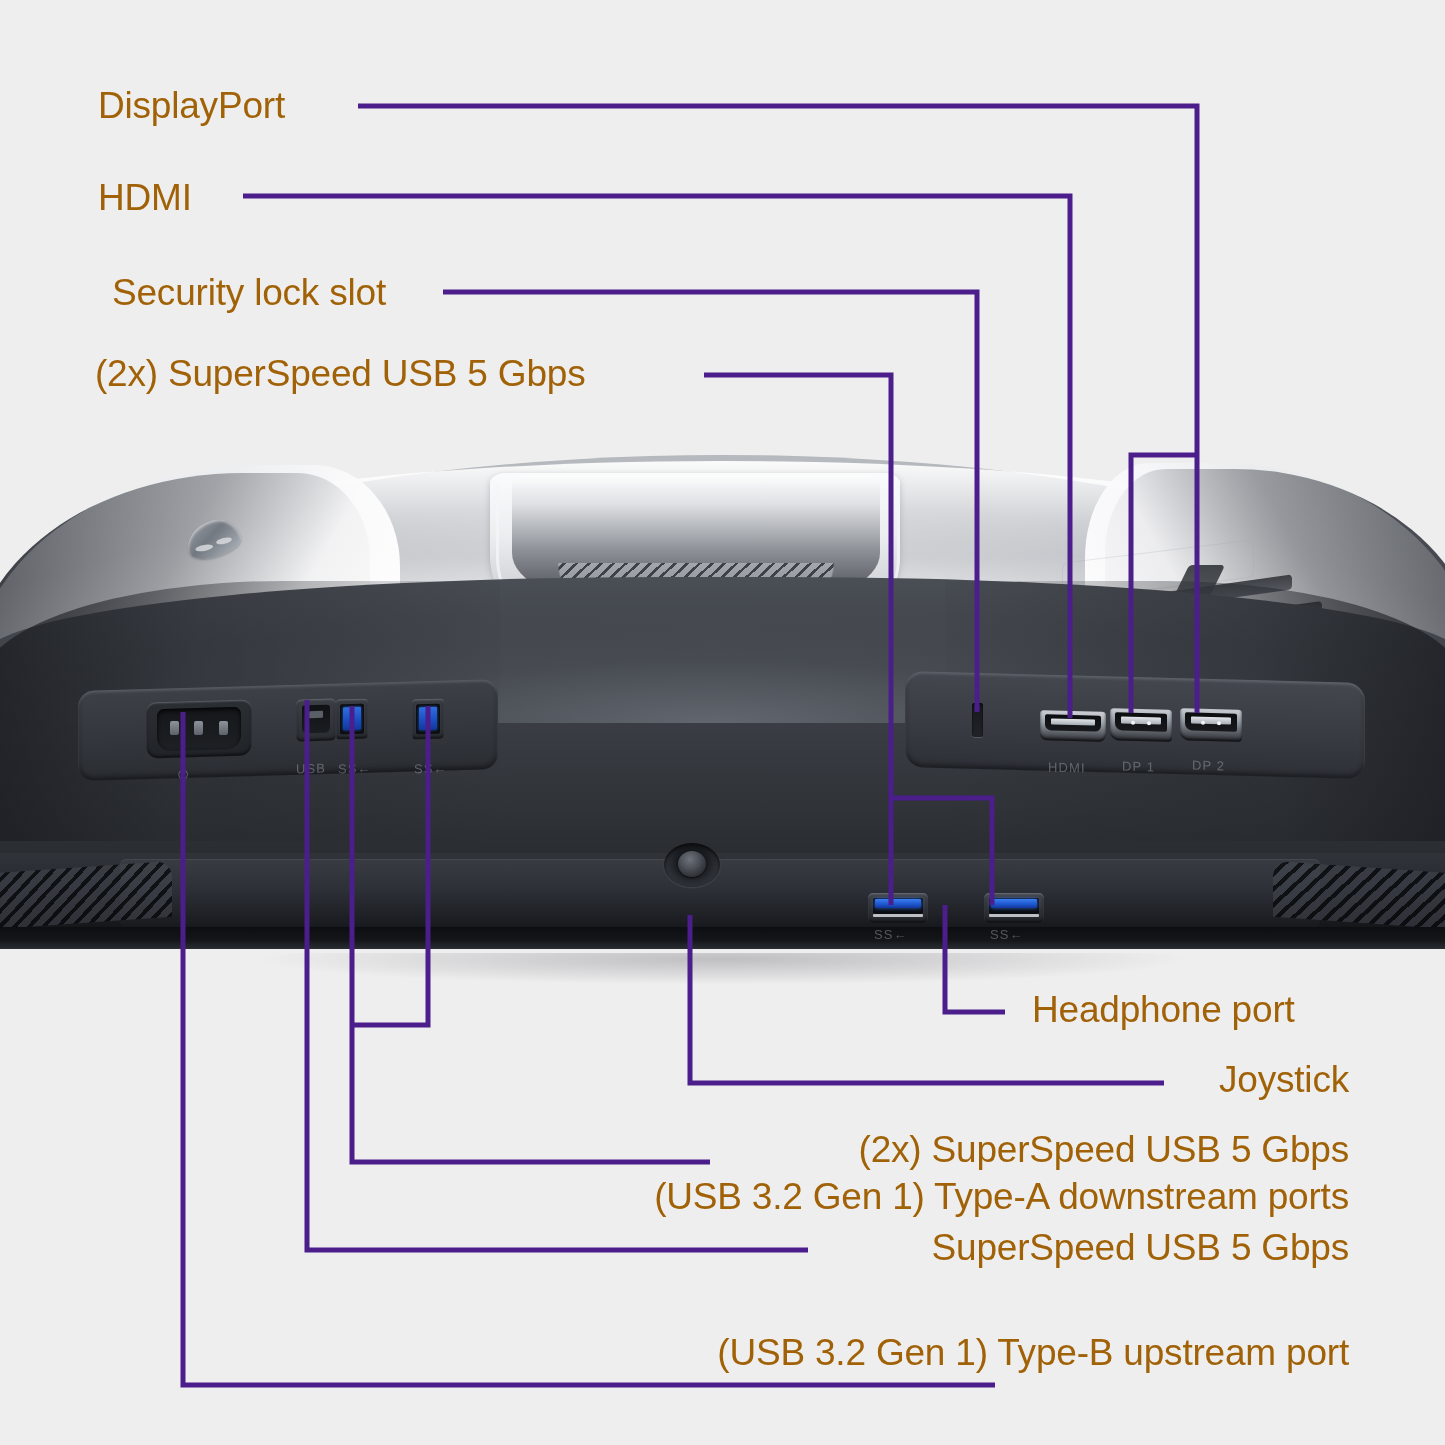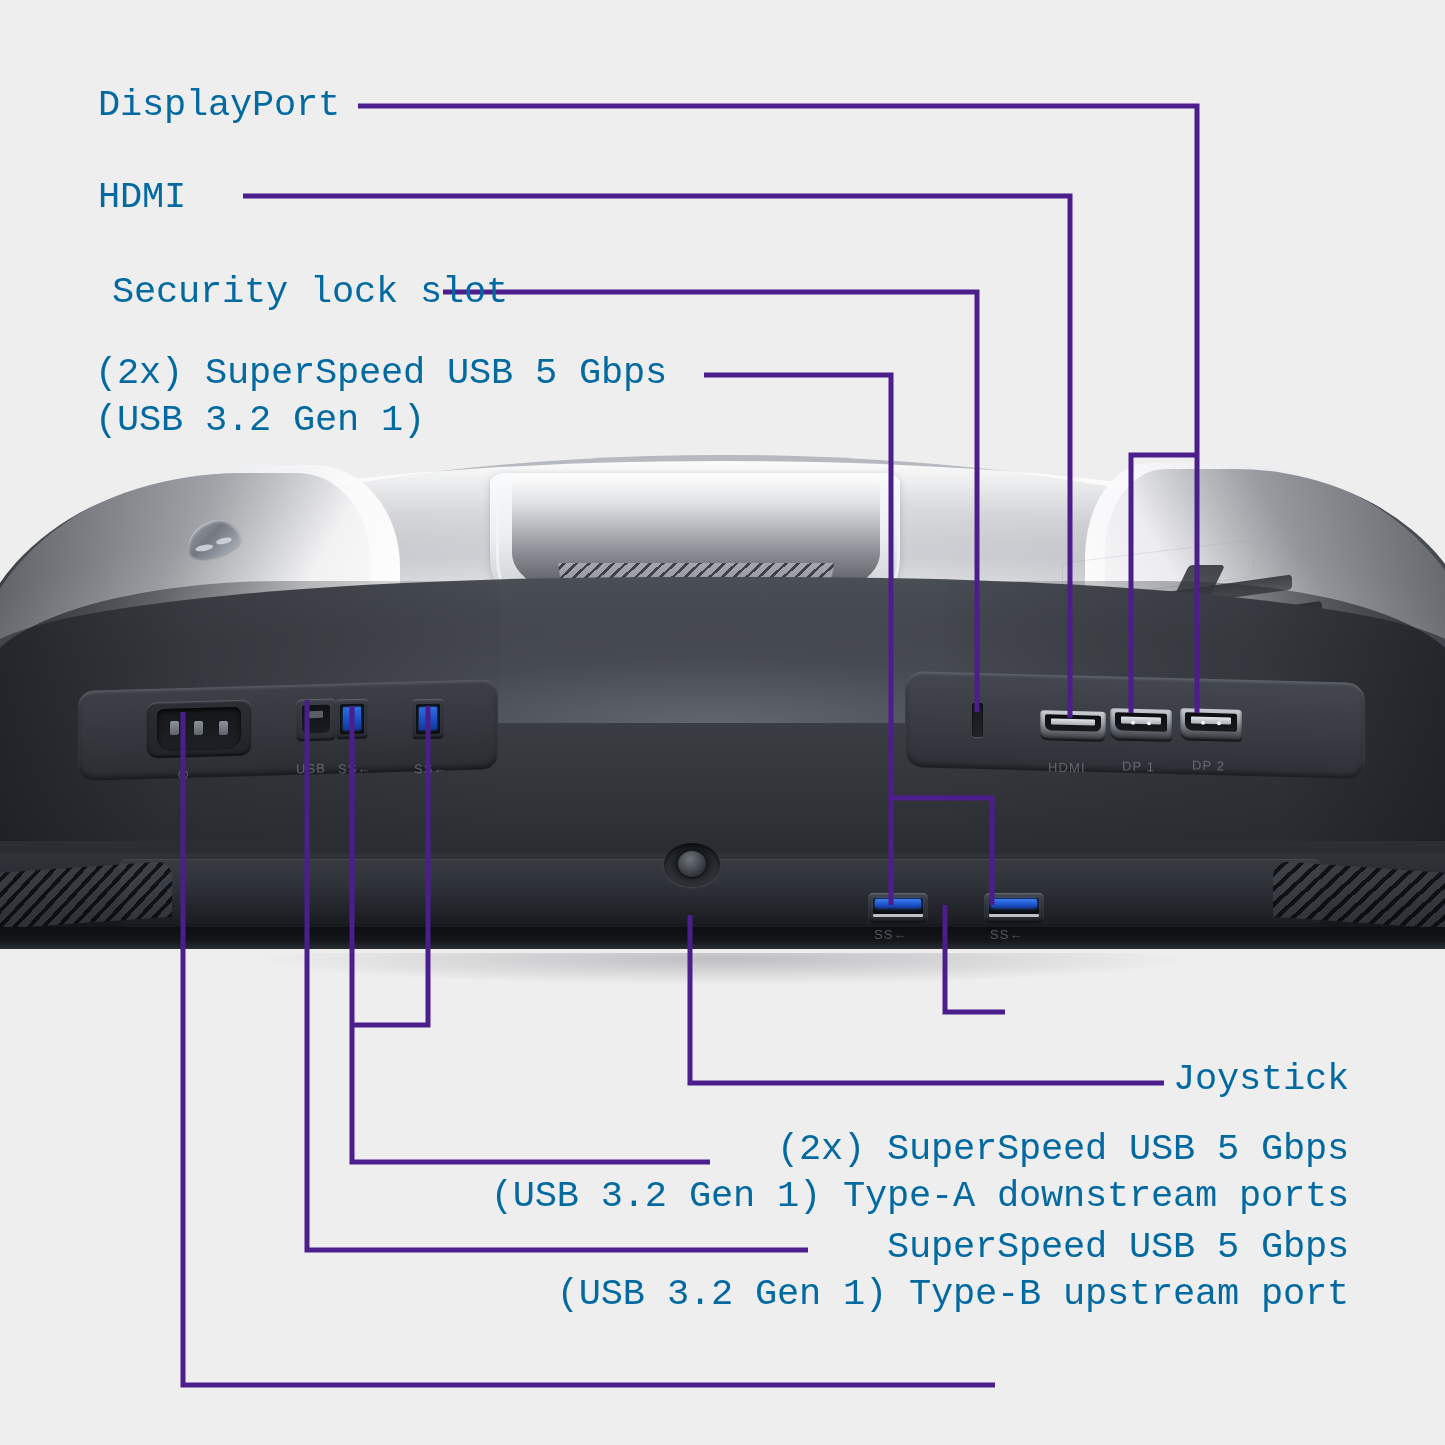--- a/index.html
+++ b/index.html
@@ -12,27 +12,27 @@
     width: 1445px;
     height: 1445px;
     background: #eeeeee;
     overflow: hidden;
     font-family: "Liberation Sans", sans-serif;
   }
 
   
   .label {
     position: absolute;
-    color: #0369a1;
+    color: #a16207;
     font-weight: 300;
     font-size: 37px;
     line-height: 1.18;
     letter-spacing: -0.2px;
     white-space: pre;
-    font-family: Liberation Mono, monospace;
+    font-family: Liberation Sans, sans-serif;
   }
   .label.right { text-align: left; }
 
   
   #leaders {
     position: absolute;
     left: 0; top: 0;
     width: 1445px;
     height: 1445px;
     pointer-events: none;
@@ -619,25 +619,25 @@
     </g>
   </svg>
 
   <div class="label" style="left:98px; top:84px;">DisplayPort</div>
 
   <div class="label" style="left:98px; top:176px;">HDMI</div>
 
   <div class="label" style="left:112px; top:271px;">Security lock slot</div>
 
   <div class="label" style="left:95px; top:352px;">(2x) SuperSpeed USB 5 Gbps</div>
-  <div class="label" style="left:95px; top:399px;">(USB 3.2 Gen 1)</div>
-
+
+  <div class="label" style="left:1032px; top:988px;">Headphone port</div>
 
   <div class="label right" style="right:96px; top:1058px;">Joystick</div>
 
   <div class="label right" style="right:96px; top:1128px;">(2x) SuperSpeed USB 5 Gbps</div>
   <div class="label right" style="right:96px; top:1175px;">(USB 3.2 Gen 1) Type-A downstream ports</div>
 
   <div class="label right" style="right:96px; top:1226px;">SuperSpeed USB 5 Gbps</div>
-  <div class="label right" style="right:96px; top:1273px;margin-left:18px;">(USB 3.2 Gen 1) Type-B upstream port</div>
+  <div class="label right" style="right:96px; top:1331px;margin-left:18px;">(USB 3.2 Gen 1) Type-B upstream port</div>
 
 
 </div>
 
 </body></html>

